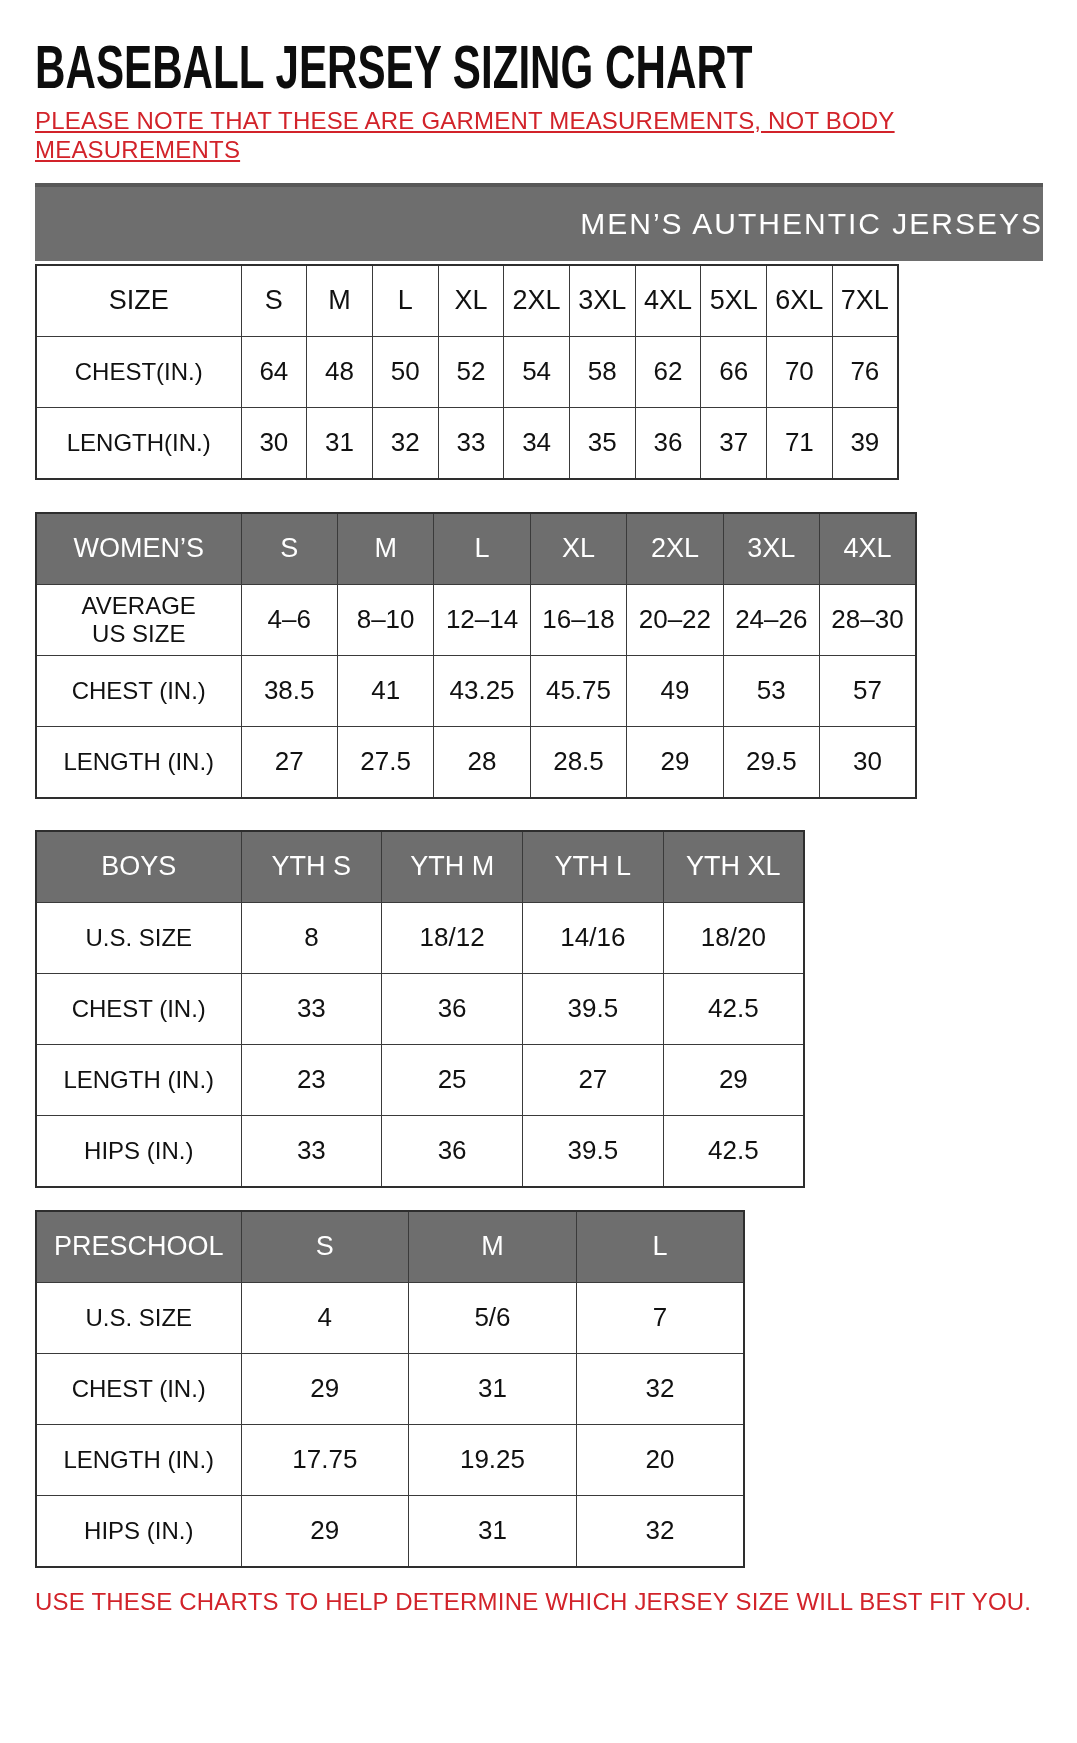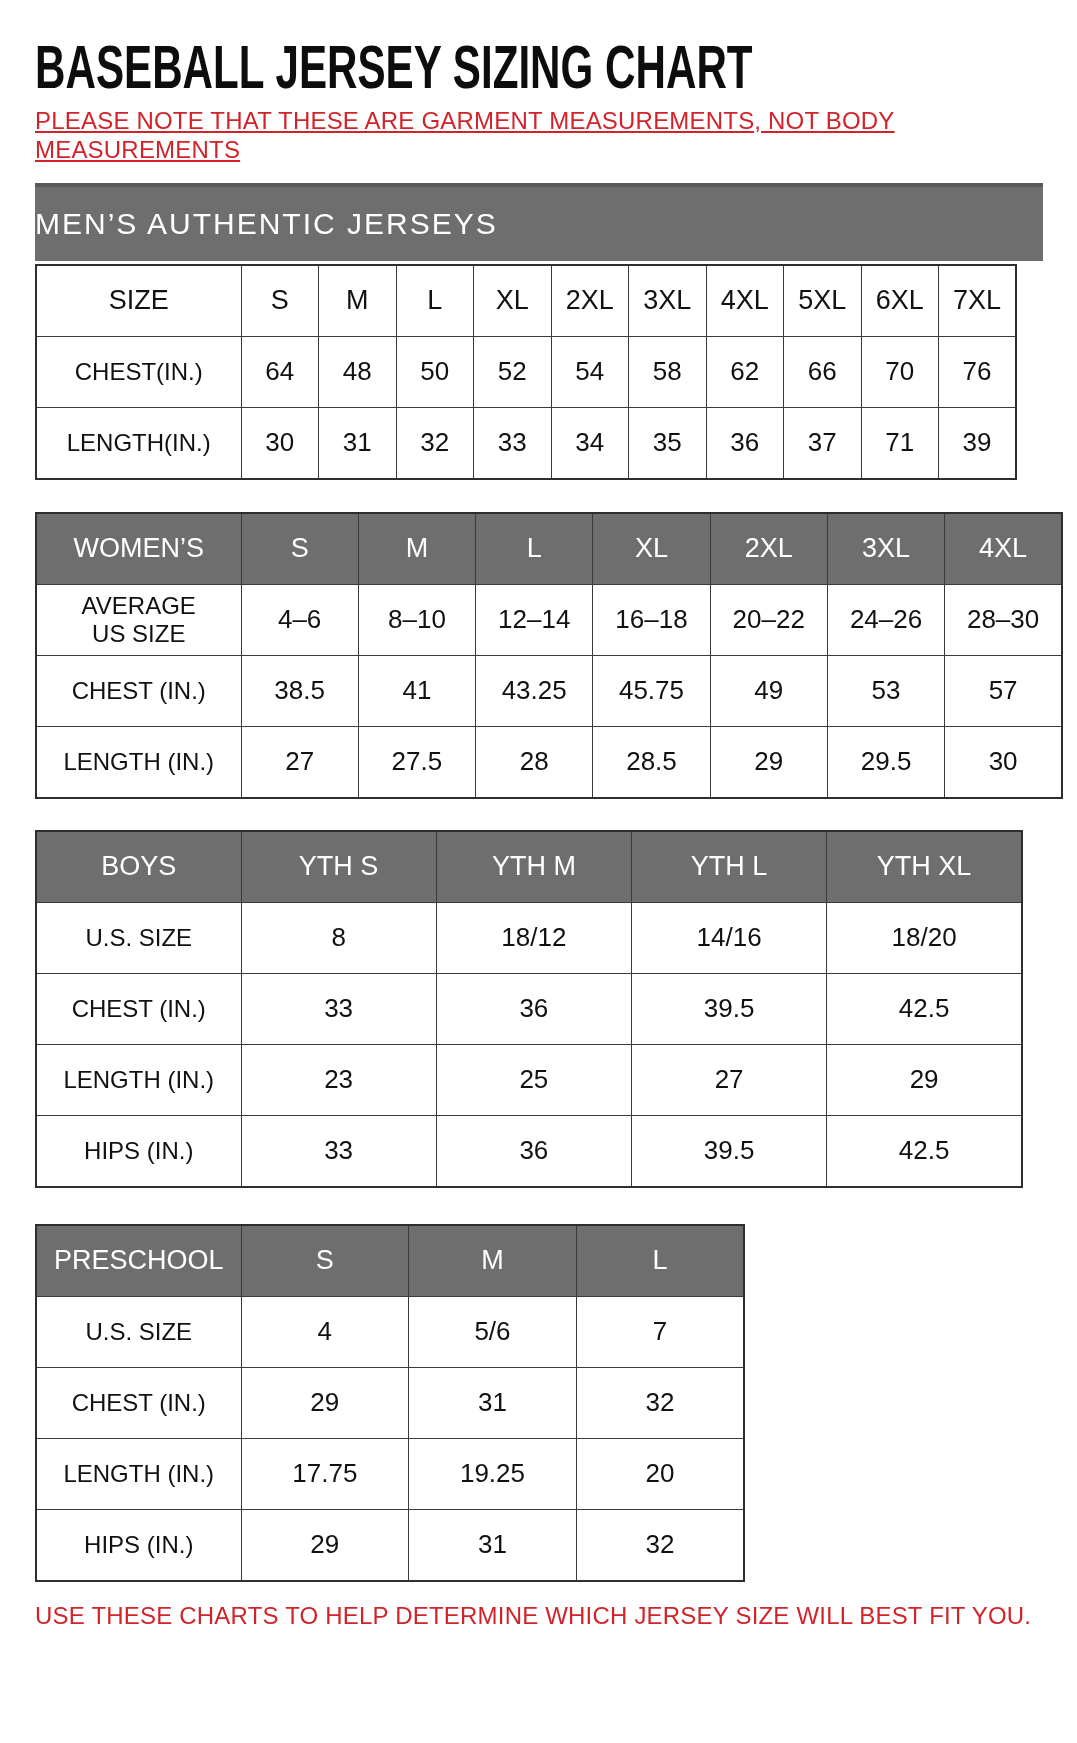--- a/index.html
+++ b/index.html
@@ -32,21 +32,21 @@
     font-weight:400;
     text-decoration:underline;
   }
 
   .banner{
     width:1008px;
     height:74px;
     background:#6e6e6e;
     border-top:4px solid #585858;
     color:#ffffff;
-    display:flex;align-items:center;justify-content:flex-start;
+    display:flex;align-items:center;justify-content:flex-end;
     font-size:30px;
     letter-spacing:2px;
     margin-bottom:3px;
   }
 
   table.size-table{
     border-collapse:collapse;
     table-layout:fixed;
     border:2px solid #2e2e2e;
   }
@@ -67,23 +67,23 @@
     background:#6e6e6e;
     color:#ffffff;
   }
   td.label-cell{
     font-size:24px;
     white-space:pre-line;
     line-height:1.15;
   }
   td.value-cell{font-size:26px;}
 
-  .t-mens{width:982px;margin-bottom:32px;}
-  .t-womens{width:1028px;margin-bottom:31px;}
-  .t-boys{width:988px;margin-bottom:36px;}
+  .t-mens{width:864px;margin-bottom:32px;}
+  .t-womens{width:882px;margin-bottom:31px;}
+  .t-boys{width:770px;margin-bottom:22px;}
   .t-preschool{width:710px;margin-bottom:20px;}
 
   .page-footer{
     color:#d2232a;
     font-size:24px;
     letter-spacing:0.2px;
     white-space:nowrap;
     margin:16px 0 10px 0;
     font-weight:400;
   }

